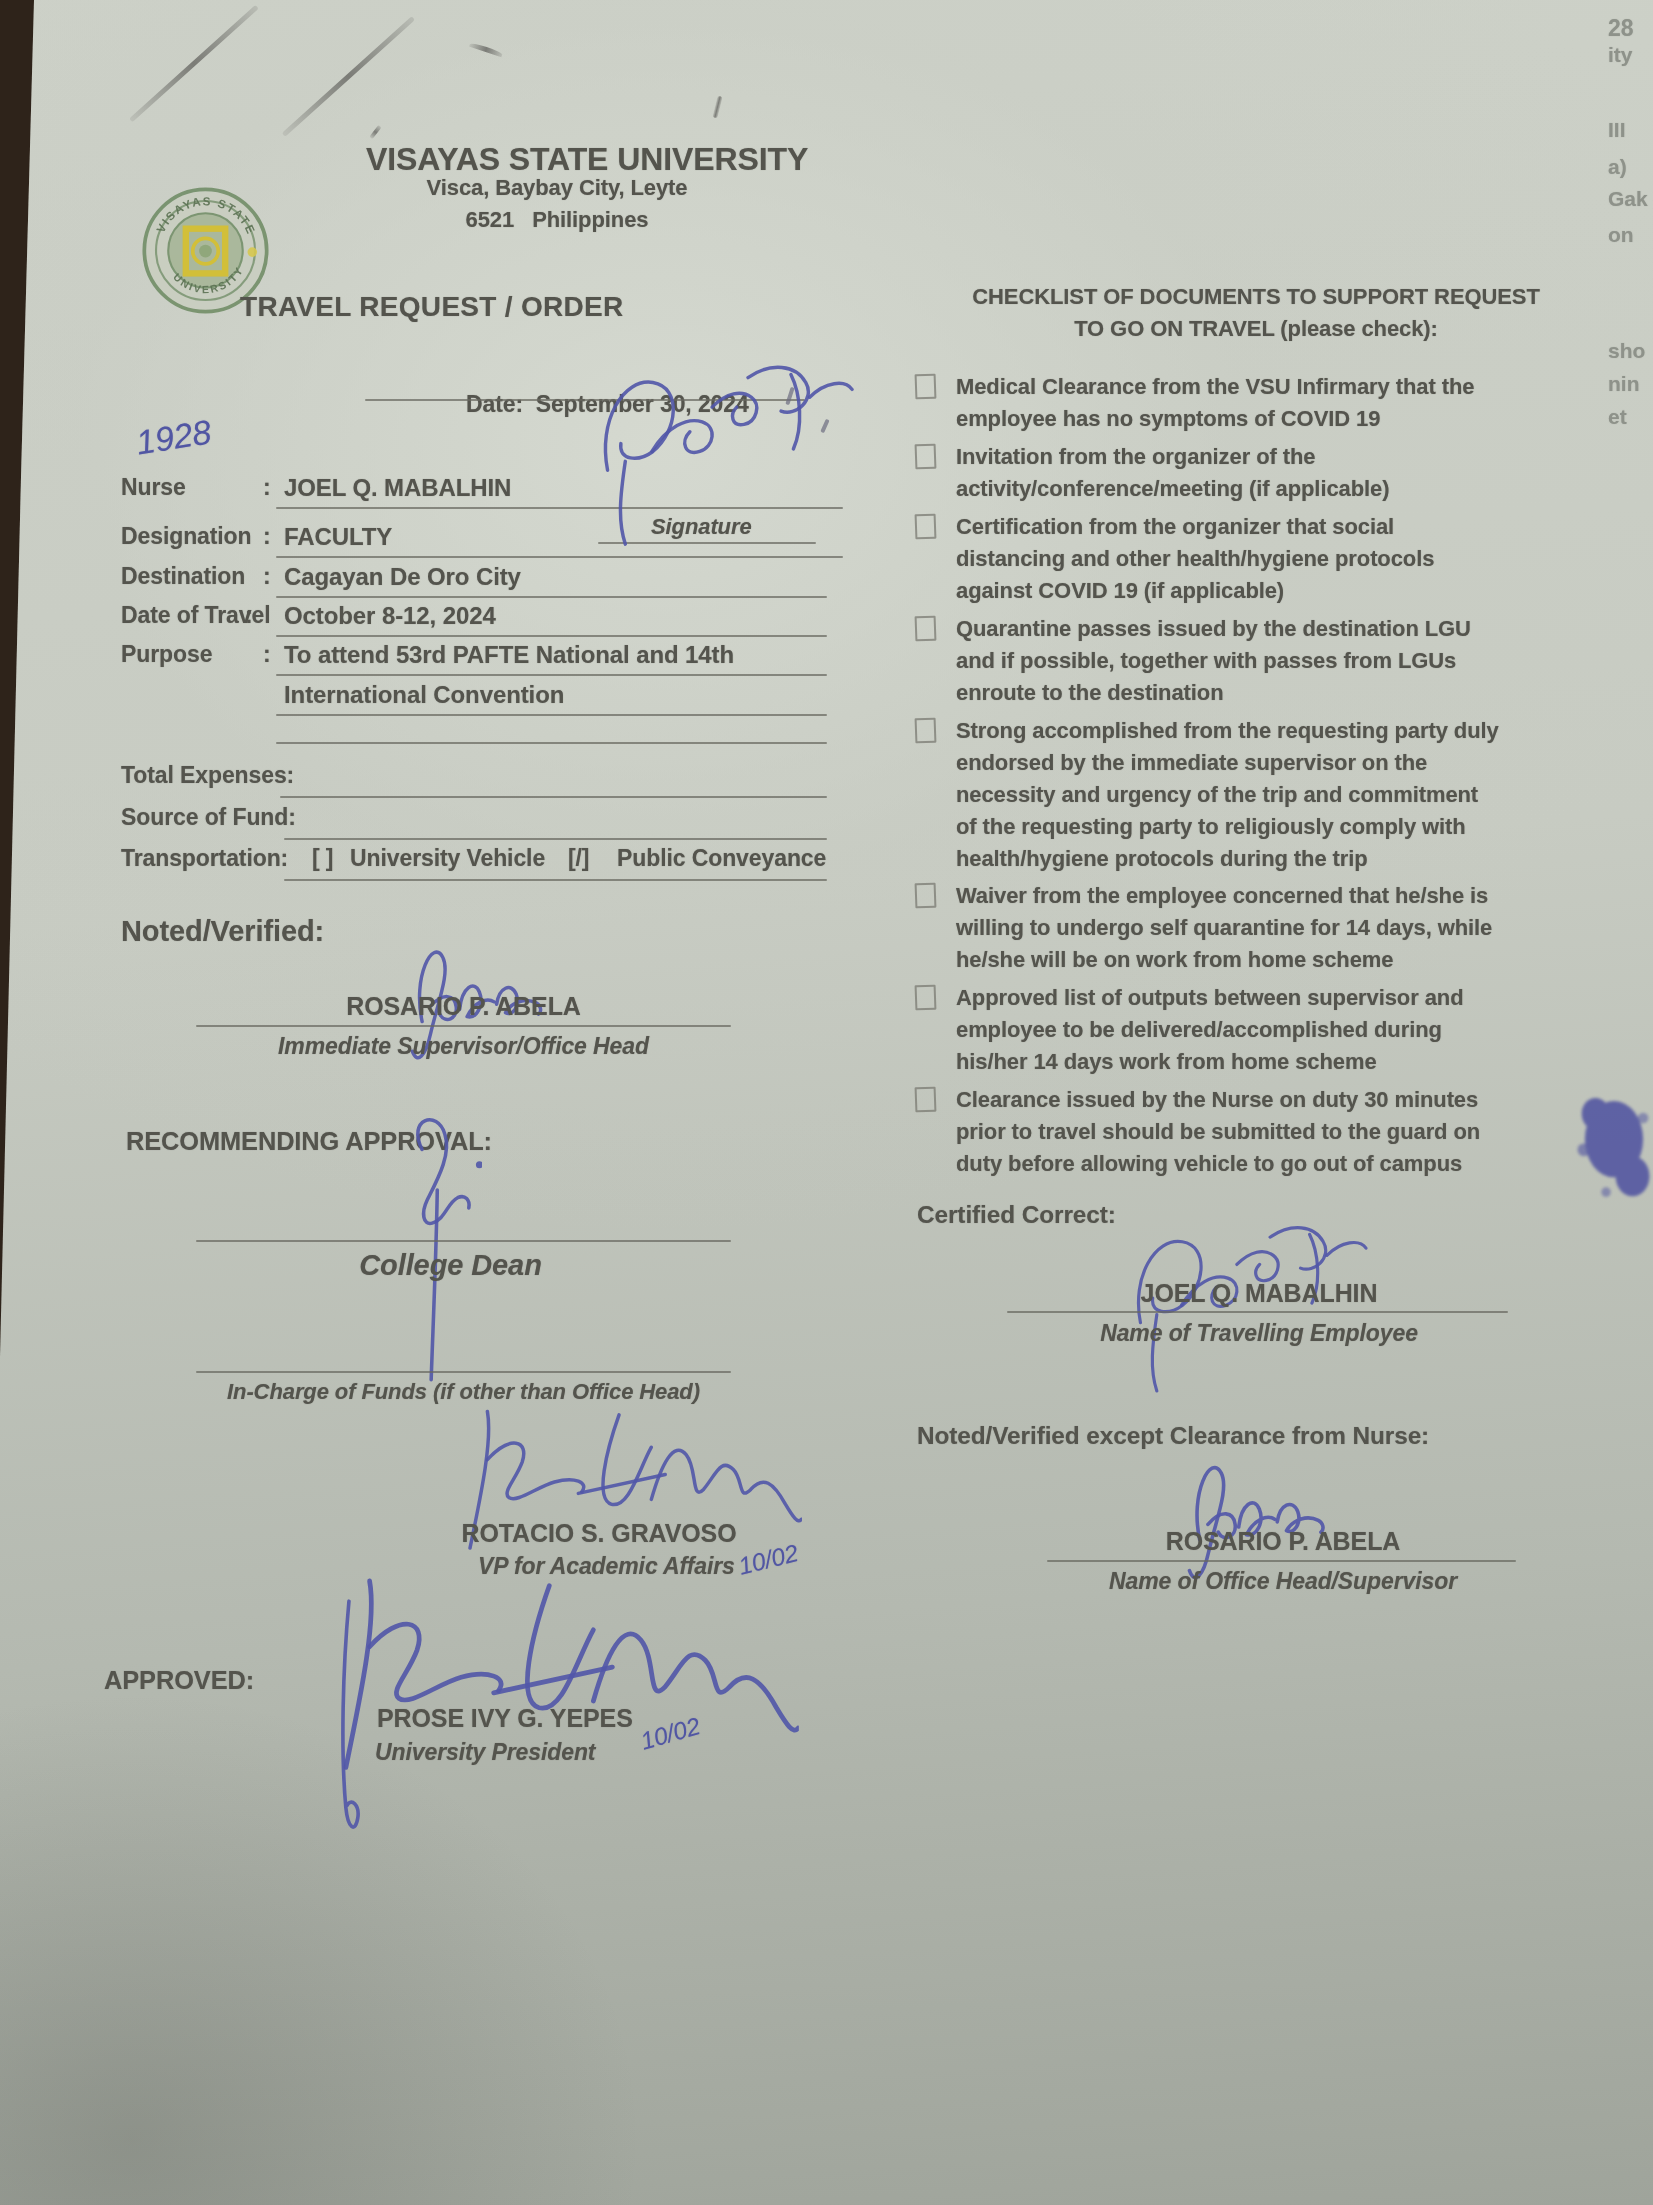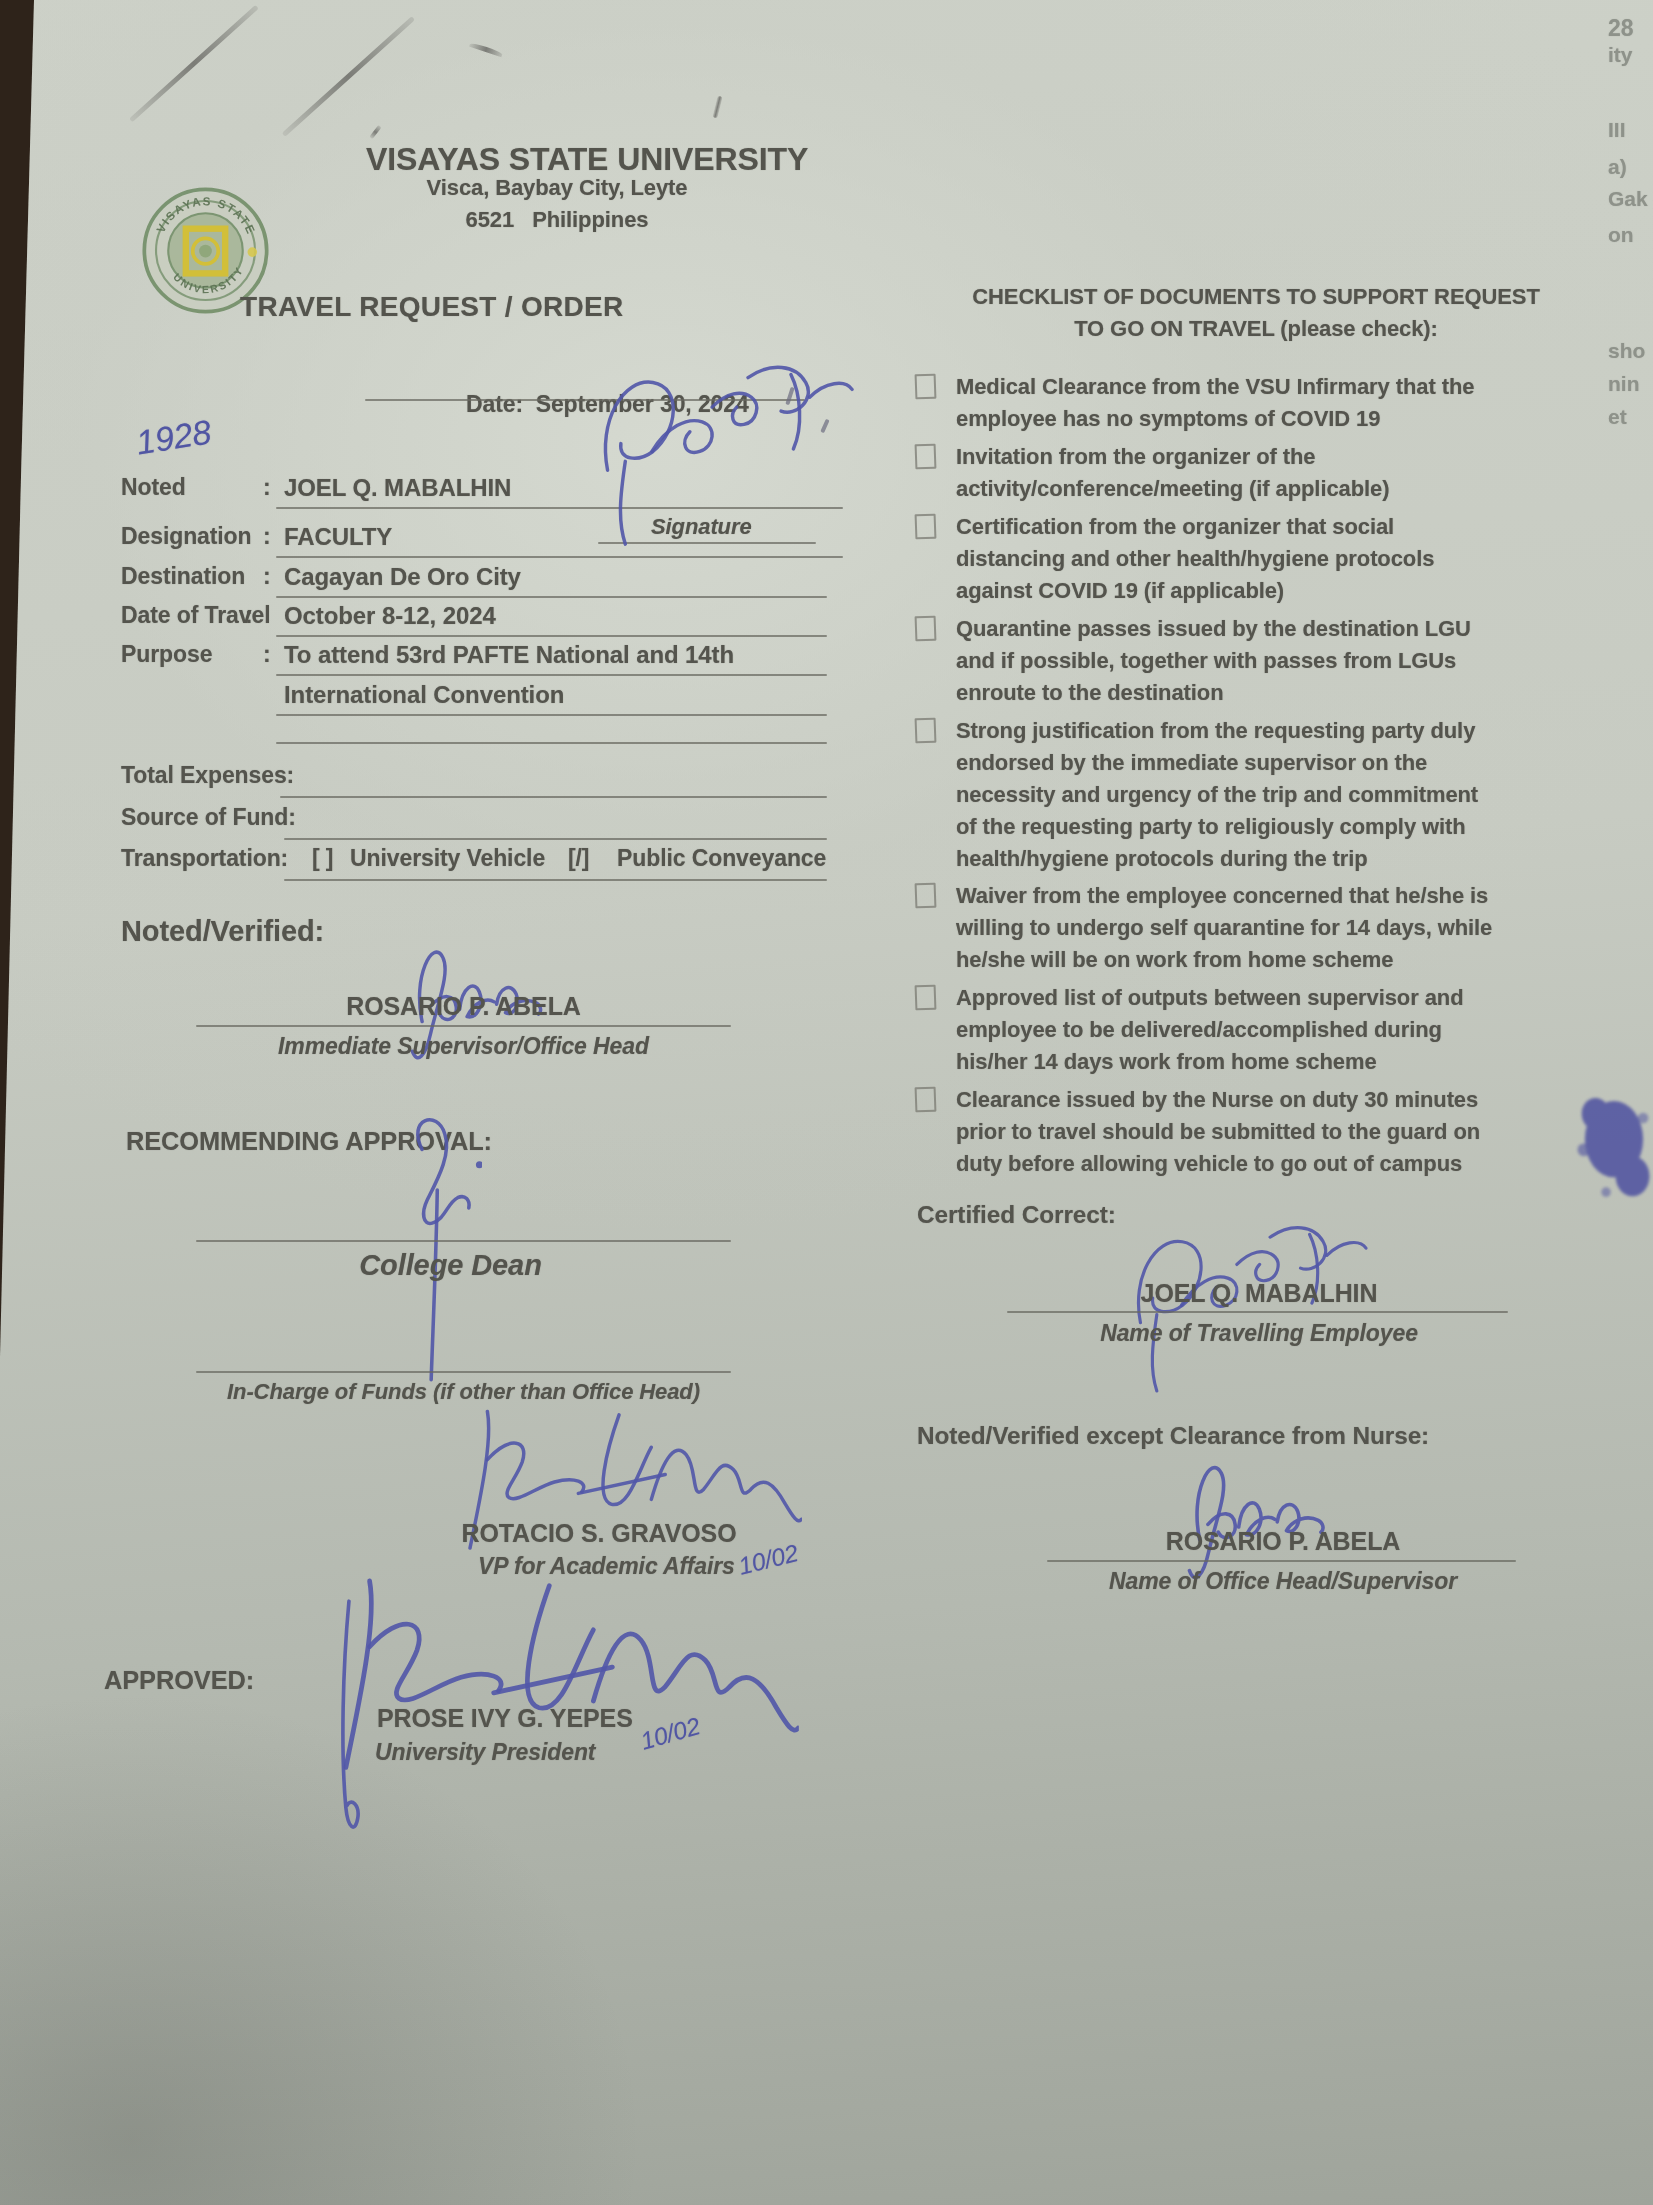--- a/index.html
+++ b/index.html
@@ -116,21 +116,21 @@
 
     <div class="t" style="left:240px;top:291px;font-size:28px;letter-spacing:0.3px;">TRAVEL REQUEST / ORDER</div>
 
     <div class="t ctr" style="left:371px;top:366px;width:435px;font-size:23px;">
       <span>Date:</span><span>  </span><span>September 30, 2024</span>
     </div>
     <div class="ul" style="left:365px;top:399px;width:440px;"></div>
 
     <div class="t blue" style="left:136px;top:418px;font-size:34px;font-weight:normal;font-style:italic;transform:rotate(-9deg);">1928</div>
 
-    <div class="t" style="left:121px;top:475px;font-size:23px;">Noted</div>
+    <div class="t" style="left:121px;top:475px;font-size:23px;">Nurse</div>
     <div class="t" style="left:263px;top:475px;font-size:23px;">:</div>
     <div class="t" style="left:284px;top:475px;font-size:24px;">JOEL Q. MABALHIN</div>
     <div class="ul" style="left:276px;top:507px;width:567px;"></div>
 
     <div class="t it" style="left:651px;top:515px;font-size:22px;">Signature</div>
     <div class="ul" style="left:598px;top:542px;width:218px;"></div>
 
     <div class="t" style="left:121px;top:524px;font-size:23px;">Designation</div>
     <div class="t" style="left:263px;top:524px;font-size:23px;">:</div>
     <div class="t" style="left:284px;top:524px;font-size:24px;">FACULTY</div>
@@ -220,21 +220,21 @@
     <div class="t pre" style="left:956px;top:511px;width:689px;font-size:22px;line-height:32px;">Certification from the organizer that social
 distancing and other health/hygiene protocols
 against COVID 19 (if applicable)</div>
 
     <div class="cb" style="left:915px;top:616px;"></div>
     <div class="t pre" style="left:956px;top:613px;width:689px;font-size:22px;line-height:32px;">Quarantine passes issued by the destination LGU
 and if possible, together with passes from LGUs
 enroute to the destination</div>
 
     <div class="cb" style="left:915px;top:718px;"></div>
-    <div class="t pre" style="left:956px;top:715px;width:689px;font-size:22px;line-height:32px;">Strong justification from the requesting party duly
+    <div class="t pre" style="left:956px;top:715px;width:689px;font-size:22px;line-height:32px;">Strong accomplished from the requesting party duly
 endorsed by the immediate supervisor on the
 necessity and urgency of the trip and commitment
 of the requesting party to religiously comply with
 health/hygiene protocols during the trip</div>
 
     <div class="cb" style="left:915px;top:883px;"></div>
     <div class="t pre" style="left:956px;top:880px;width:689px;font-size:22px;line-height:32px;">Waiver from the employee concerned that he/she is
 willing to undergo self quarantine for 14 days, while
 he/she will be on work from home scheme</div>
 

